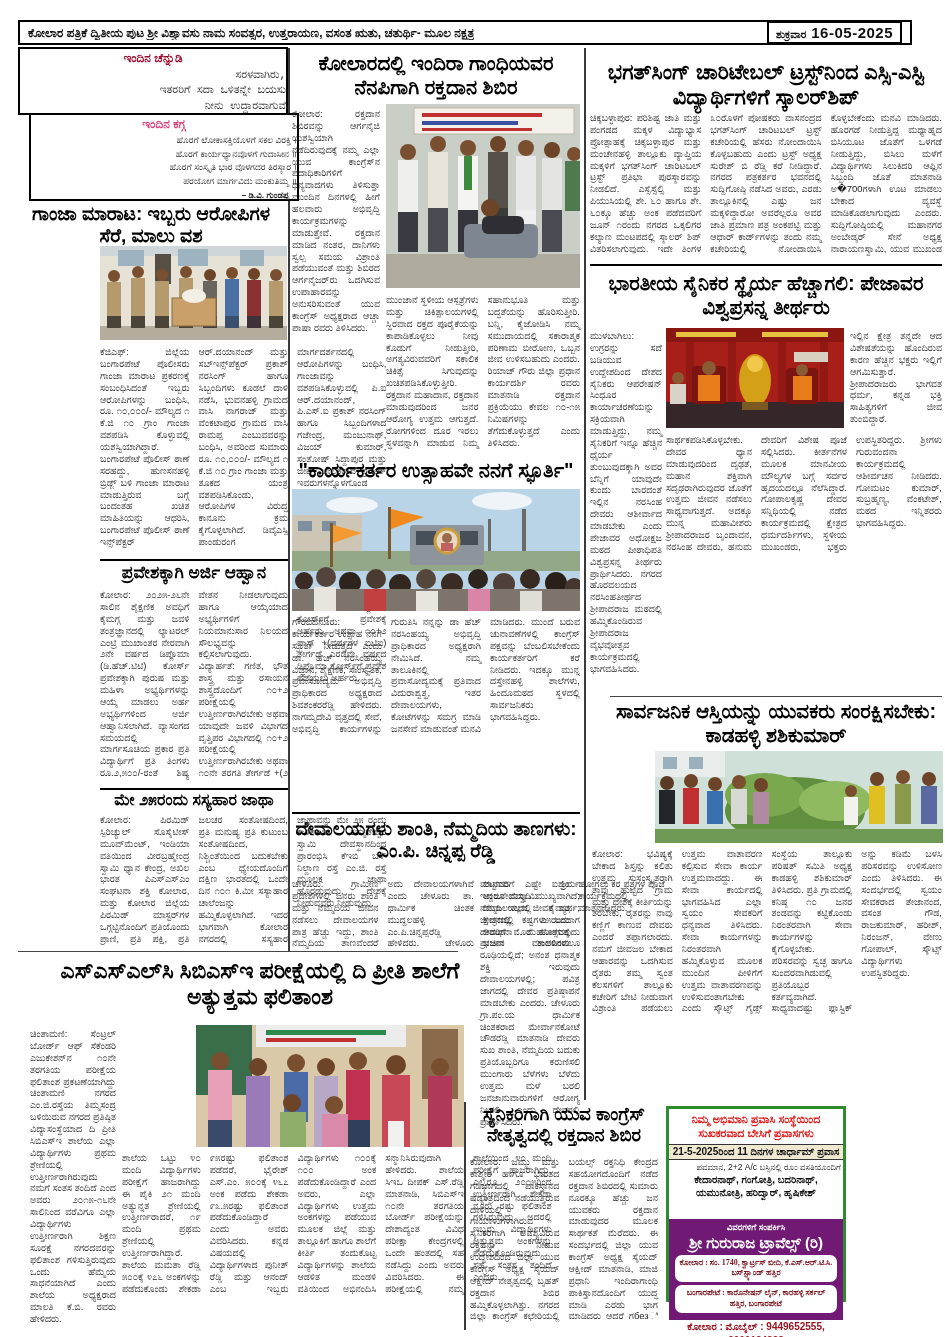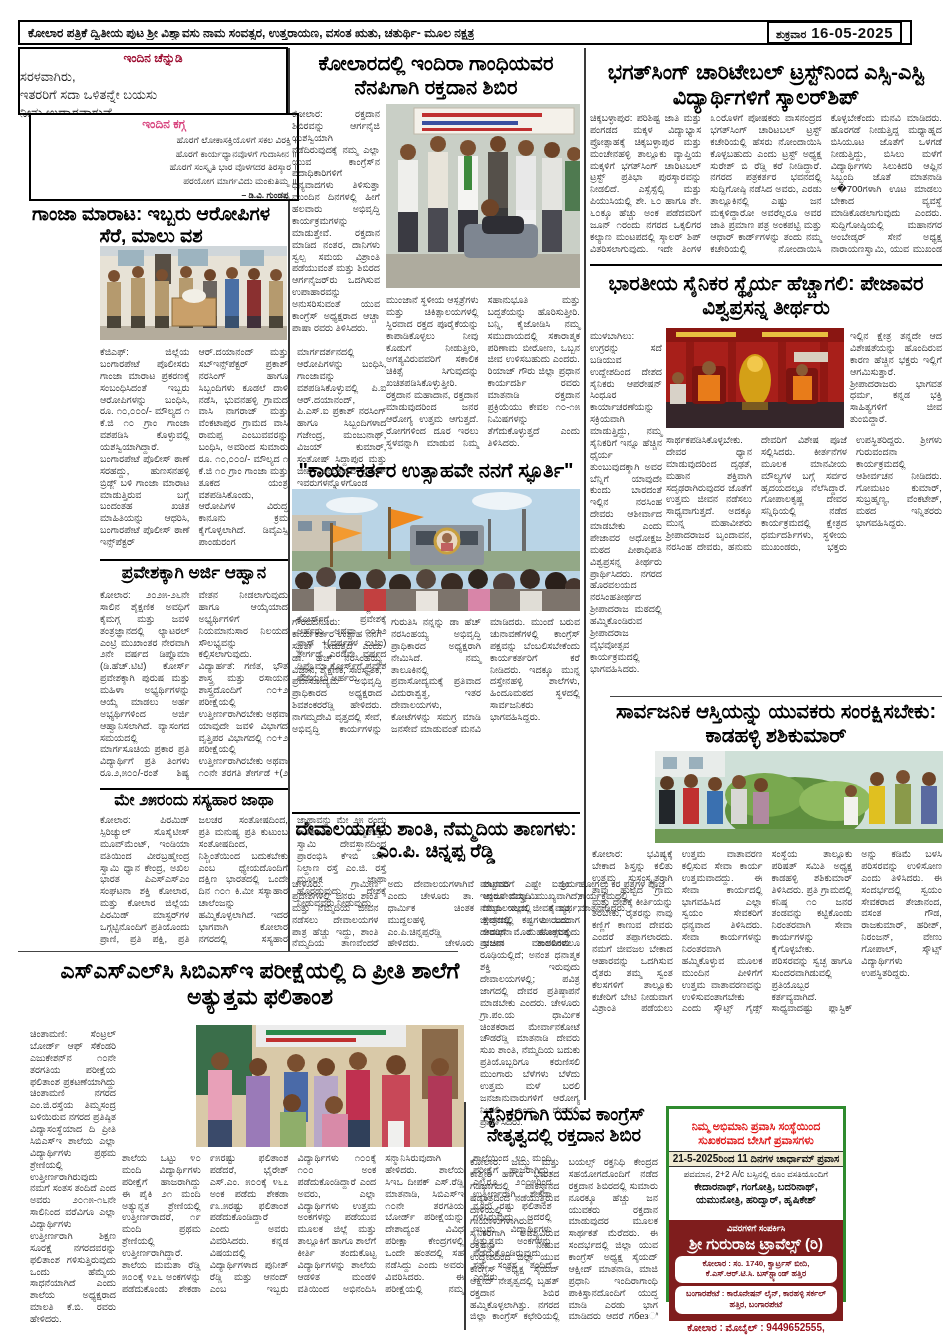--- a/index.html
+++ b/index.html
@@ -14,36 +14,36 @@
   .c4{column-count:4;column-gap:9px;}
   .vr{width:1.5px;background:#3a3a3a;}
   .hr2{height:2px;background:#000;}
   .hr1{height:1px;background:#444;}
   .masthead{display:flex;justify-content:space-between;align-items:center;padding:0 8px;box-sizing:border-box;}
   .masthead .mtitle{font-weight:700;font-size:12px;white-space:nowrap;overflow:hidden;}
   .datebox{border:2px solid #000;padding:1px 7px;display:flex;align-items:baseline;gap:5px;background:#fff;}
   .datebox .day{font-size:10.5px;font-weight:700;}
   .datebox .date{font-size:15px;font-weight:800;letter-spacing:.5px;}
   .qtitle{font-weight:800;text-align:center;font-size:12px;margin:2px 0 3px 0;}
-  .qline{font-size:13px;text-align:left;line-height:1.4;color:#222;}
+  .qline{font-size:11px;text-align:right;line-height:1.4;color:#222;font-family:Liberation Mono, monospace;}
   .vline{font-size:9px;text-align:right;line-height:1.5;color:#222;padding-left:8px;}
   .qauthor{font-size:8.5px;font-weight:700;text-align:right;padding-right:8px;color:#222;margin-top:2px;}
   .photo{display:block;background:#ddd;}
   
   .ad{border:3px solid #2e8b2e;background:#fff;box-sizing:border-box;}
-  .ad-red{color:#e01818;font-weight:800;text-align:center;font-size:11px;line-height:1.3;padding-top:10px;}
+  .ad-red{color:#e01818;font-weight:800;text-align:center;font-size:11px;line-height:1.3;padding-top:3px;}
   .ad-band{background:#efe9d2;border-top:1px solid #333;border-bottom:1px solid #333;
            font-weight:800;font-size:10px;text-align:center;color:#101010;padding:1px 0;margin-top:3px;}
-  .ad-note{font-size:8.5px;text-align:center;color:#222;padding:2px 2px 0 2px;}
+  .ad-note{font-size:8.5px;text-align:right;color:#222;padding:2px 2px 0 2px;}
   .ad-places{font-size:10px;font-weight:800;text-align:center;color:#101010;line-height:1.35;}
-  .ad-green{background:#7f1d1d;margin-top:13px;padding:3px 4px 4px 4px;}
+  .ad-green{background:#701a75;margin-top:19px;padding:3px 4px 4px 4px;}
   .ad-contact{color:#fff;font-size:8.5px;text-align:center;font-weight:700;}
   .ad-agency{color:#fff;font-size:15px;font-weight:800;text-align:center;line-height:1.2;margin:1px 0 3px 0;}
   .ad-white{background:#fff;border-radius:7px;font-size:8px;font-weight:700;color:#7a1620;
-            text-align:center;padding:3px 4px;margin:3px 2px;line-height:1.35;}
+            text-align:center;padding:3px 4px;margin:3px 2px;line-height:1.35;font-family:Liberation Serif, serif;}
   .ad-phone{font-size:10px;font-weight:800;color:#9a1420;text-align:center;line-height:1.45;}
 </style>
 </head>
 <body>
 
 <div class="page">
 
   <div class="abs masthead box" style="left:18px;top:20px;width:894px;height:25px;">
     <div class="mtitle">ಕೋಲಾರ ಪತ್ರಿಕೆ ದ್ವಿತೀಯ ಪುಟ   ಶ್ರೀ ವಿಶ್ವಾವಸು ನಾಮ ಸಂವತ್ಸರ, ಉತ್ತರಾಯಣ, ವಸಂತ ಋತು, ಚತುರ್ಥಿ- ಮೂಲ ನಕ್ಷತ್ರ</div>
     <div class="datebox">

